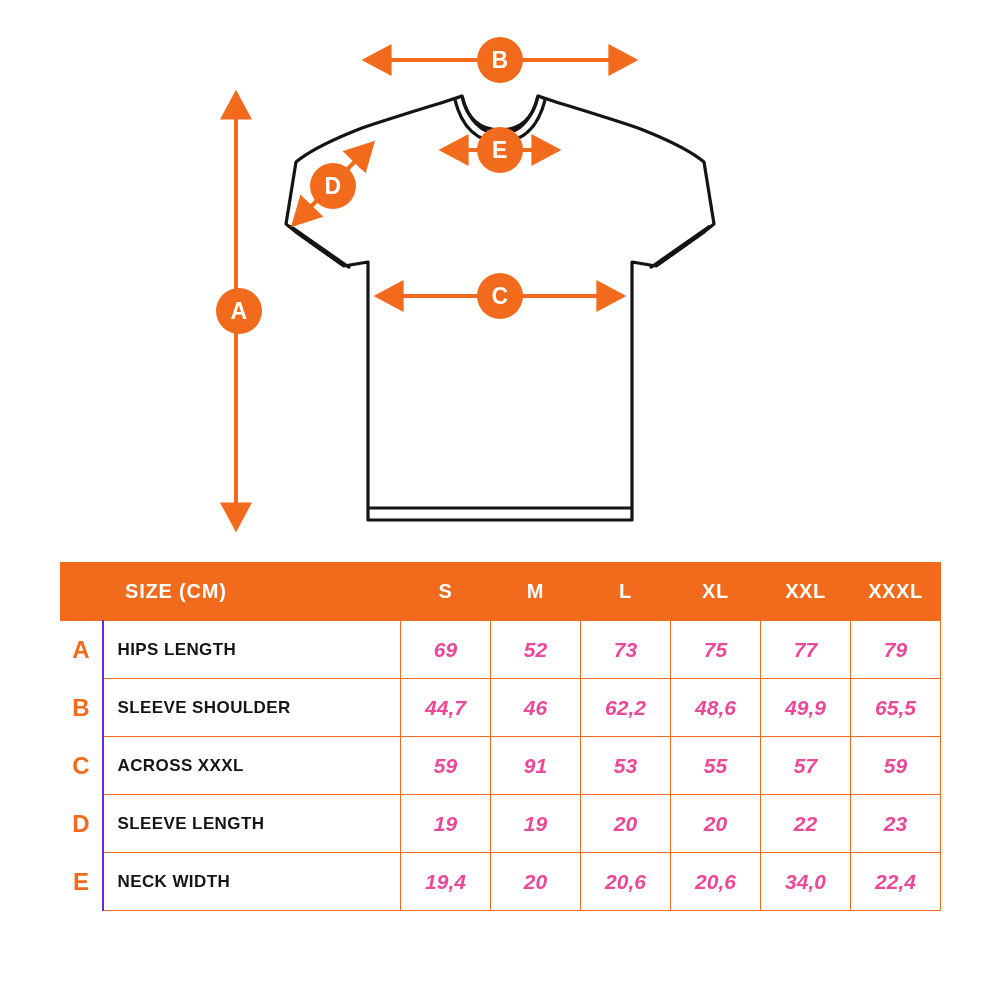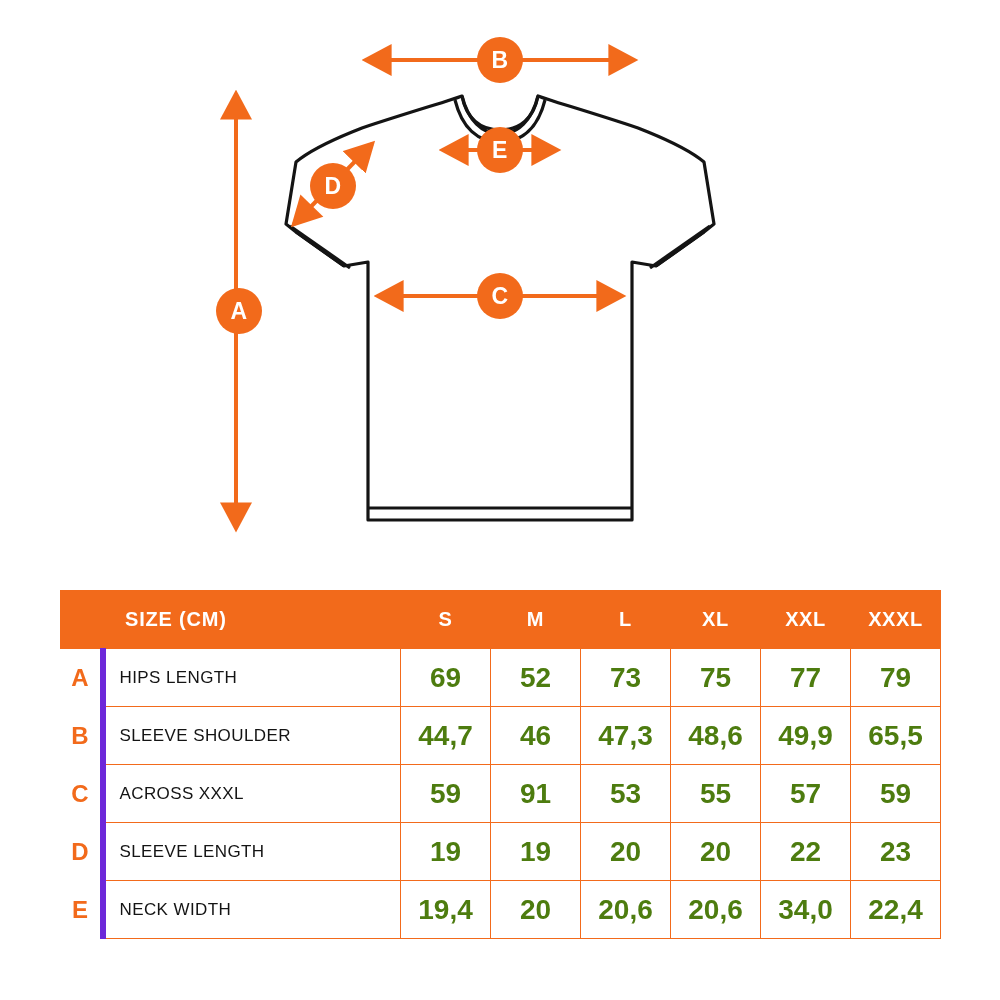--- a/index.html
+++ b/index.html
@@ -36,21 +36,21 @@
     font-weight: bold;
     font-size: 23px;
     display: flex;
     align-items: center;
     justify-content: center;
     letter-spacing: 0.5px;
   }
   .table-wrap {
     position: absolute;
     left: 60px;
-    top: 590px;
+    top: 562px;
     width: 880px;
   }
   table.size-table {
     border-collapse: collapse;
     width: 880px;
     table-layout: fixed;
   }
   table.size-table td, table.size-table th {
     border: 1px solid #f26a1b;
     height: 57px;
@@ -85,29 +85,30 @@
     border-bottom: none;
     border-right: none;
   }
   tbody tr:last-child td.key-cell {
     border-bottom: none;
   }
   tbody td.name-cell {
     text-align: left;
     padding-left: 14px;
     font-size: 17px;
-    font-weight: normal;
+    font-weight: bold;
     color: #141414;
     letter-spacing: 0.4px;
-    border-left: 6px solid #6d28d9;
+    border-left: 2px solid #6d28d9;
   }
   tbody td.val-cell {
-    font-size: 28px;
-    font-weight: bold;
-    color: #4d7c0f;
+    font-size: 21px;
+    font-weight: bold;
+    color: #ec4899;
+    font-style: italic;
   }
   col.c-key { width: 42px; }
   col.c-name { width: 298px; }
   col.c-size { width: 90px; }
 </style>
 </head>
 <body>
 
 <div class="stage">
 
@@ -219,21 +220,21 @@
           <td class="val-cell">73</td>
           <td class="val-cell">75</td>
           <td class="val-cell">77</td>
           <td class="val-cell">79</td>
         </tr>
         <tr>
           <td class="key-cell">B</td>
           <td class="name-cell">SLEEVE SHOULDER</td>
           <td class="val-cell">44,7</td>
           <td class="val-cell">46</td>
-          <td class="val-cell">47,3</td>
+          <td class="val-cell">62,2</td>
           <td class="val-cell">48,6</td>
           <td class="val-cell">49,9</td>
           <td class="val-cell">65,5</td>
         </tr>
         <tr>
           <td class="key-cell">C</td>
           <td class="name-cell">ACROSS XXXL</td>
           <td class="val-cell">59</td>
           <td class="val-cell">91</td>
           <td class="val-cell">53</td>

